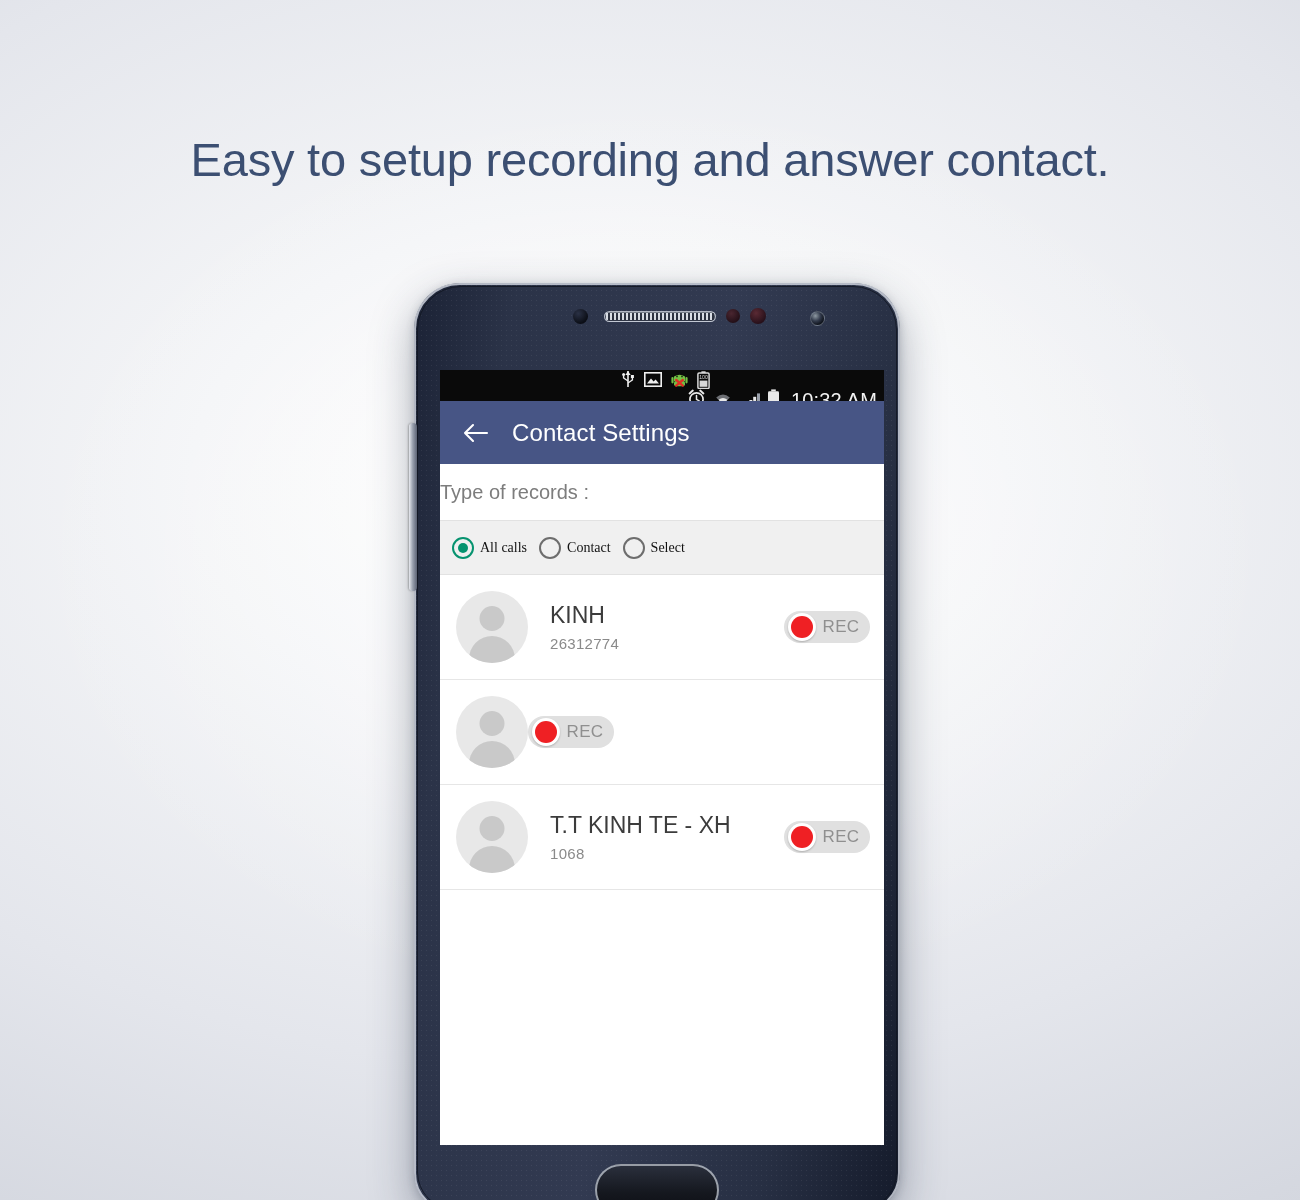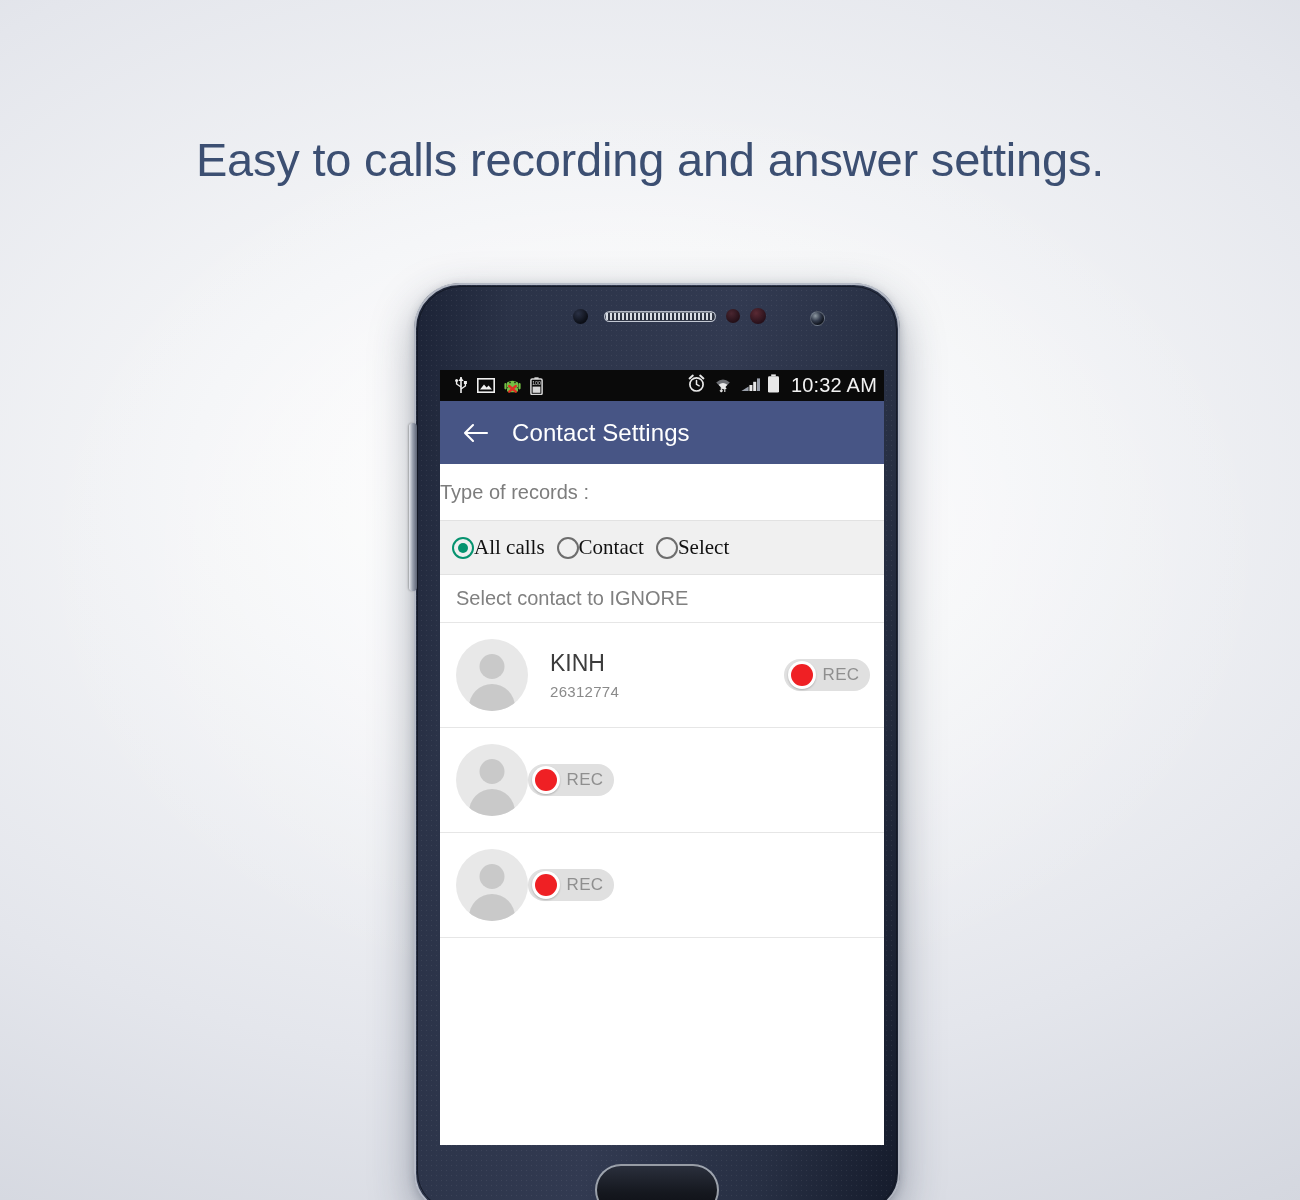--- a/index.html
+++ b/index.html
@@ -171,20 +171,21 @@
   
   #status-bar {
     position: absolute;
     left: 0; top: 0;
     width: 444px; height: 31px;
     background: #0a0a0a;
     display: flex;
     align-items: center;
     box-sizing: border-box;
     padding: 0 7px 0 14px;
+    flex-direction: column;
   }
   .sb-left { display: flex; align-items: center; gap: 9px; }
   .sb-right { display: flex; align-items: center; gap: 7px; margin-left: auto; }
   .sb-icon { display: block; }
   #status-time {
     color: #f2f2f2;
     font-size: 20px;
     letter-spacing: 0.2px;
     margin-left: 4px;
     font-family: "Liberation Sans", sans-serif;
@@ -274,21 +275,22 @@
   }
   .radio-option.selected .radio-circle::after {
     content: "";
     position: absolute;
     left: 4px; top: 4px;
     width: 10px; height: 10px;
     border-radius: 50%;
     background: #06936f;
   }
   .radio-label {
-    font-size: 21px;
+    margin-left: 6px;
+    font-size: 14px;
     color: #111111;
     font-family: "Liberation Serif", serif;
     white-space: nowrap;
   }
 
   #ignore-header {
     height: 48px;
     display: flex;
     align-items: center;
     padding-left: 16px;
@@ -398,21 +400,21 @@
     color: #8f8f8f;
     letter-spacing: 0.4px;
   }
 </style>
 </head>
 <body>
 
 <div id="backdrop"></div>
 <div id="backdrop-vignette"></div>
 
-<div id="headline">Easy to calls recording and answer settings.</div>
+<div id="headline">Easy to setup recording and answer contact.</div>
 
 <div id="phone">
   <div id="phone-body">
     <div id="phone-texture"></div>
   </div>
   <div id="phone-rim"></div>
   <div id="phone-rim-inner"></div>
 
   <div id="volume-rocker"></div>
 
@@ -526,21 +528,20 @@
         <div class="radio-option">
           <span class="radio-circle"></span>
           <span class="radio-label">Contact</span>
         </div>
         <div class="radio-option">
           <span class="radio-circle"></span>
           <span class="radio-label">Select</span>
         </div>
       </div>
 
-      <div id="ignore-header">Select contact to IGNORE</div>
 
       <div class="contact-row">
         <div class="avatar">
           <span class="head"></span>
           <span class="body"></span>
         </div>
         <div class="contact-texts">
           <div class="contact-name">KINH</div>
           <div class="contact-number">26312774</div>
         </div>
@@ -563,20 +564,24 @@
           </span>
           <span class="rec-text">REC</span>
         </div>
       </div>
 
       <div class="contact-row">
         <div class="avatar">
           <span class="head"></span>
           <span class="body"></span>
         </div>
+        <div class="contact-texts">
+          <div class="contact-name">T.T KINH TE - XH</div>
+          <div class="contact-number">1068</div>
+        </div>
         <div class="rec-toggle">
           <span class="rec-knob">
             <span class="rec-dot"></span>
           </span>
           <span class="rec-text">REC</span>
         </div>
       </div>
 
     </div>
   </div>

